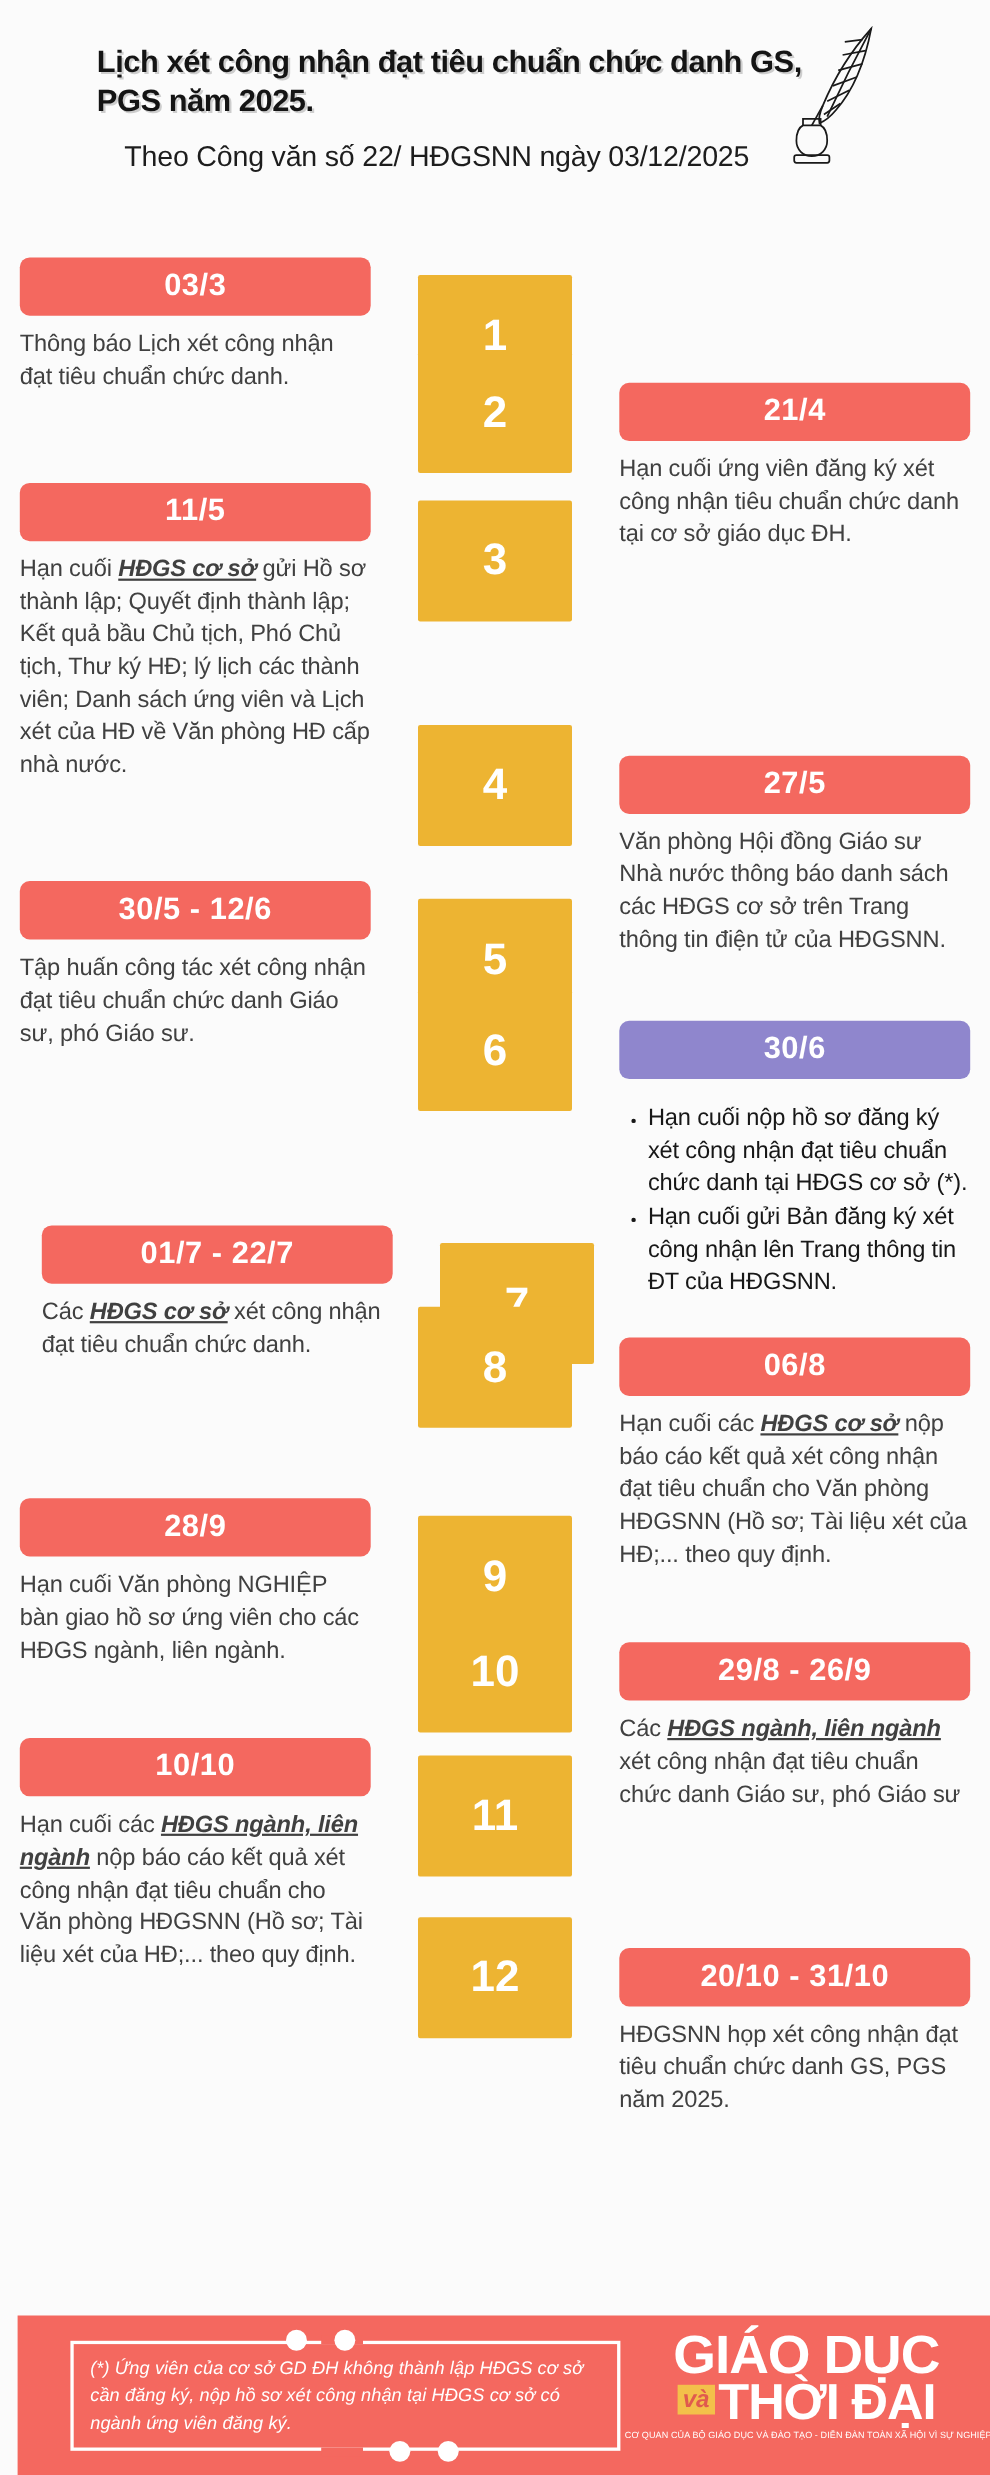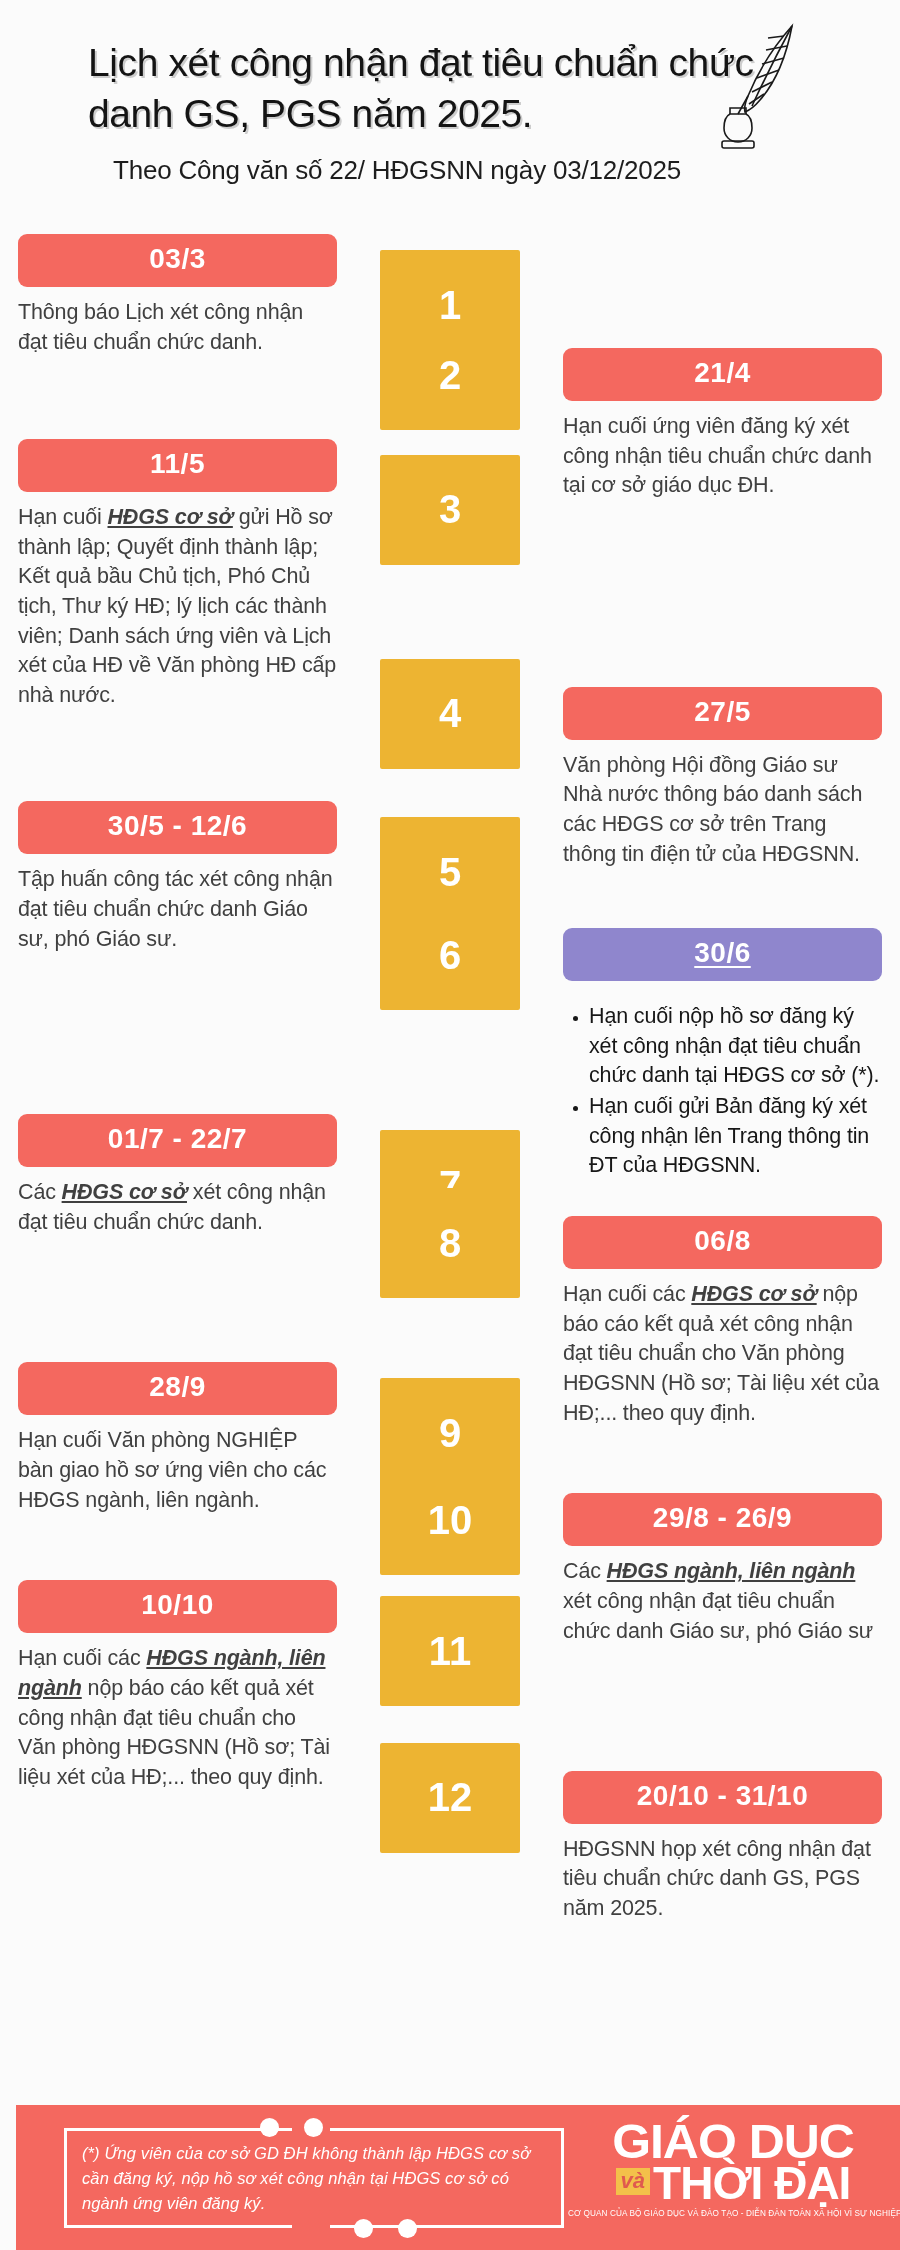--- a/index.html
+++ b/index.html
@@ -17,22 +17,22 @@
     background: #fbfbfb;
   }
 
   
   .header {
     position: relative;
     padding: 38px 40px 0 88px;
     height: 250px;
   }
   .title {
-    font-size: 39px;
-    font-weight: normal;
+    font-size: 28px;
+    font-weight: bold;
     line-height: 1.30;
     letter-spacing: -0.4px;
     color: #141414;
     text-shadow: 2px 2px 0 rgba(120,120,120,0.35);
     max-width: 690px;
   }
   .subtitle {
     margin-top: 16px;
     margin-left: 25px;
     font-size: 26px;
@@ -87,21 +87,21 @@
     border-radius: 9px;
     text-align: center;
     color: #ffffff;
     font-size: 28px;
     font-weight: bold;
     padding: 9px 6px 12px;
     letter-spacing: 0.5px;
   }
   .pill-red { background: #f4685f; }
   .pill-purple { background: #8f86cd; }
-  .pill-purple .pill-text { text-decoration: underline; text-underline-offset: 4px; }
+  .pill-purple .pill-text { text-underline-offset: 4px; }
   .desc {
     margin-top: 11px;
     font-size: 21.5px;
     line-height: 1.38;
     color: #404040;
     letter-spacing: -0.15px;
   }
   .desc .u { font-style: italic; text-decoration: underline; font-weight: 600; }
   ul.bullets {
     margin-top: 21px;
@@ -309,21 +309,21 @@
         <div class="col-right" style="margin-top: 28px;">
           <div>
             <div class="datepill pill-purple"><span class="pill-text">30/6</span></div>
             <ul class="bullets">
               <li>Hạn cuối nộp hồ sơ đăng ký xét công nhận đạt tiêu chuẩn chức danh tại HĐGS cơ sở (*).</li>
               <li>Hạn cuối gửi Bản đăng ký xét công nhận lên Trang thông tin ĐT của HĐGSNN.</li>
             </ul>
           </div>
         </div>
       </div>
-      <div class="row" style="margin-top: -52px;">
+      <div class="row" style="margin-top: -52px; padding-left: 20px;">
         <div class="col-left" style="margin-top: -16px;">
           <div>
             <div class="datepill pill-red"><span class="pill-text">01/7 - 22/7</span></div>
             <div class="desc"><span>Các </span><span class="u">HĐGS cơ sở</span><span> xét công nhận đạt tiêu chuẩn chức danh.</span></div>
           </div>
         </div>
         <div class="col-num">
           <div class="numbox" style="height: 110px;">7</div>
         </div>
         <div class="col-right"></div>

